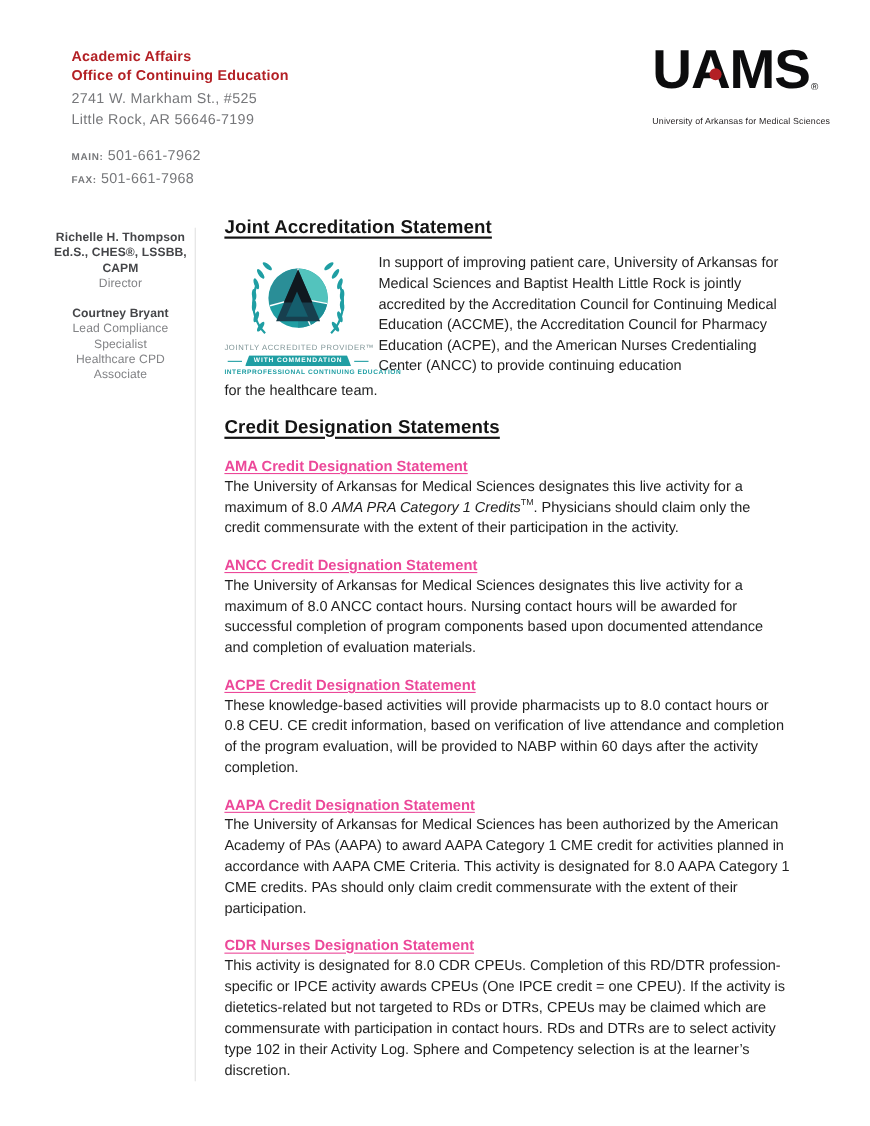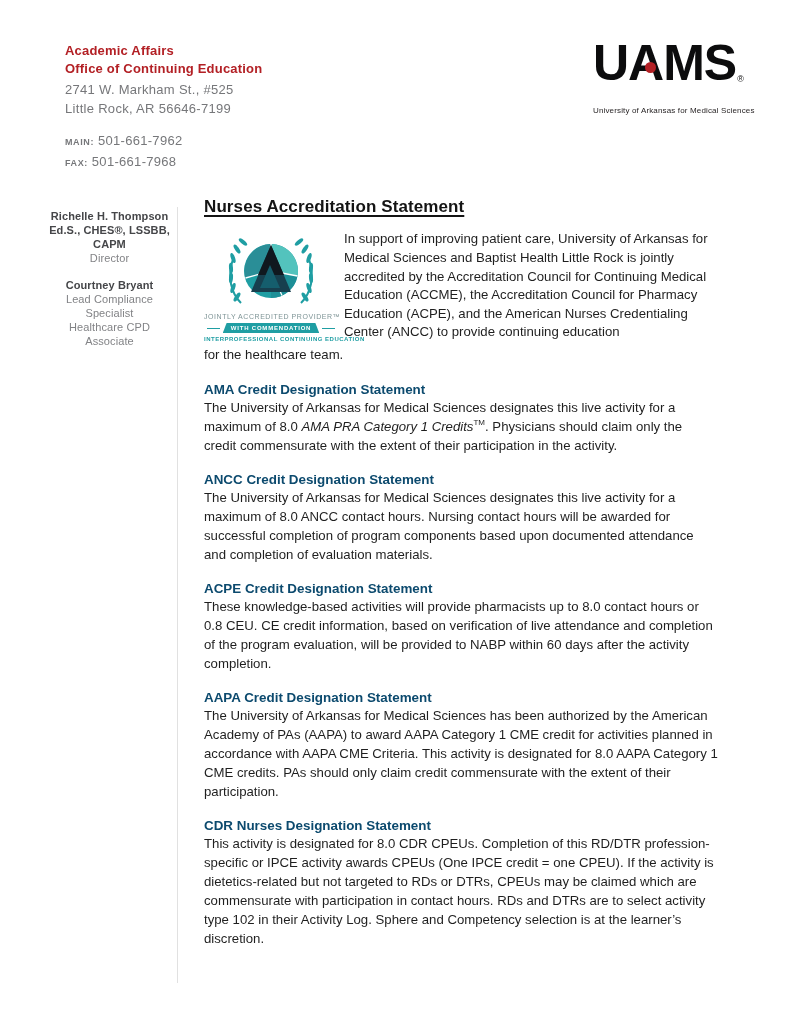--- a/index.html
+++ b/index.html
@@ -46,22 +46,22 @@
   .ja-logo{width:134px;flex:0 0 134px;padding-top:3px;}
   .ja-emblem{display:block;margin:0 auto;}
   .ja-provider{font-size:7px;color:#7e9496;letter-spacing:.55px;text-align:center;margin-top:2px;white-space:nowrap;}
   .ja-banner-row{display:flex;align-items:center;justify-content:center;margin-top:3px;}
   .ja-banner-line{height:1px;background:var(--teal);width:18px;margin:0 3px;}
   .ja-banner{background:var(--teal);color:#fff;font-size:6px;font-weight:bold;letter-spacing:.8px;
              padding:2px 8px;clip-path:polygon(4% 0,96% 0,100% 100%,0 100%);white-space:nowrap;}
   .ja-tagline{font-size:6px;color:var(--teal);font-weight:bold;letter-spacing:.5px;text-align:center;margin-top:3px;white-space:nowrap;}
   .joint-par{flex:1;font-size:13.2px;line-height:18.6px;color:var(--ink);margin:0;padding-left:6px;}
   .joint-tail{font-size:13.2px;line-height:18.6px;margin:2px 0 14px 0;}
-  .section h3{font-size:13.4px;font-weight:bold;color:#0c4a6e;margin:17px 0 1px 0;
-              text-decoration-thickness:1.2px;text-underline-offset:2px;}
+  .section h3{font-size:13.4px;font-weight:bold;color:#ec4899;margin:17px 0 1px 0;
+              text-decoration:underline;text-decoration-thickness:1.2px;text-underline-offset:2px;}
   .section p{font-size:13.2px;line-height:19px;margin:1px 0 12px 0;color:var(--ink);}
   .it{font-style:italic;}
   sup.tm{font-size:8px;line-height:0;margin-top:32px;}
 </style>
 </head>
 <body>
 
 <div class="hdr-left">
   <div class="dept">Academic Affairs</div>
   <div class="dept">Office of Continuing Education</div>
@@ -92,21 +92,21 @@
     <div class="contact">
       <div class="c-bold">Courtney Bryant</div>
       <div class="c-line">Lead Compliance Specialist</div>
       <div class="c-line">Healthcare CPD Associate</div>
     </div>
   </div>
 <div class="v-divider"></div>
 
 <div class="main">
 
-  <h1 class="h-big">Nurses Accreditation Statement</h1>
+  <h1 class="h-big">Joint Accreditation Statement</h1>
 
   <div class="joint-row">
     <div class="ja-logo">
       <svg class="ja-emblem" width="128" height="80" viewBox="0 0 128 80">
 
         <g fill="#1f9ea3" stroke="none">
           <path d="M34,72 C24,62 20,46 26,28" fill="none" stroke="#1f9ea3" stroke-width="2"></path>
           <ellipse cx="30" cy="66" rx="5.2" ry="2" transform="rotate(-55 30 66)"></ellipse>
           <ellipse cx="26" cy="57" rx="5.2" ry="2" transform="rotate(-70 26 57)"></ellipse>
           <ellipse cx="24" cy="47" rx="5.2" ry="2" transform="rotate(-85 24 47)"></ellipse>
@@ -151,20 +151,21 @@
         <span class="ja-banner-line"></span>
         <span class="ja-banner">WITH COMMENDATION</span>
         <span class="ja-banner-line"></span>
       </div>
       <div class="ja-tagline">INTERPROFESSIONAL CONTINUING EDUCATION</div>
     </div>
     <p class="joint-par">In support of improving patient care, University of Arkansas for Medical Sciences and Baptist Health Little Rock is jointly accredited by the Accreditation Council for Continuing Medical Education (ACCME), the Accreditation Council for Pharmacy Education (ACPE), and the American Nurses Credentialing Center (ANCC) to provide continuing education</p>
   </div>
   <p class="joint-tail">for the healthcare team.</p>
 
+  <h2 class="h-big">Credit Designation Statements</h2>
 
   <div id="sections">
       <div class="section">
     <h3>AMA Credit Designation Statement</h3>
     <p><span>The University of Arkansas for Medical Sciences designates this live activity for a maximum of 8.0 </span><span class="it">AMA PRA Category 1 Credits</span><sup class="tm">TM</sup><span>. Physicians should claim only the credit commensurate with the extent of their participation in the activity.</span></p>
   </div>
       <div class="section">
     <h3>ANCC Credit Designation Statement</h3>
     <p><span>The University of Arkansas for Medical Sciences designates this live activity for a maximum of 8.0 ANCC contact hours.  Nursing contact hours will be awarded for successful completion of program components based upon documented attendance and completion of evaluation materials.</span></p>
   </div>

